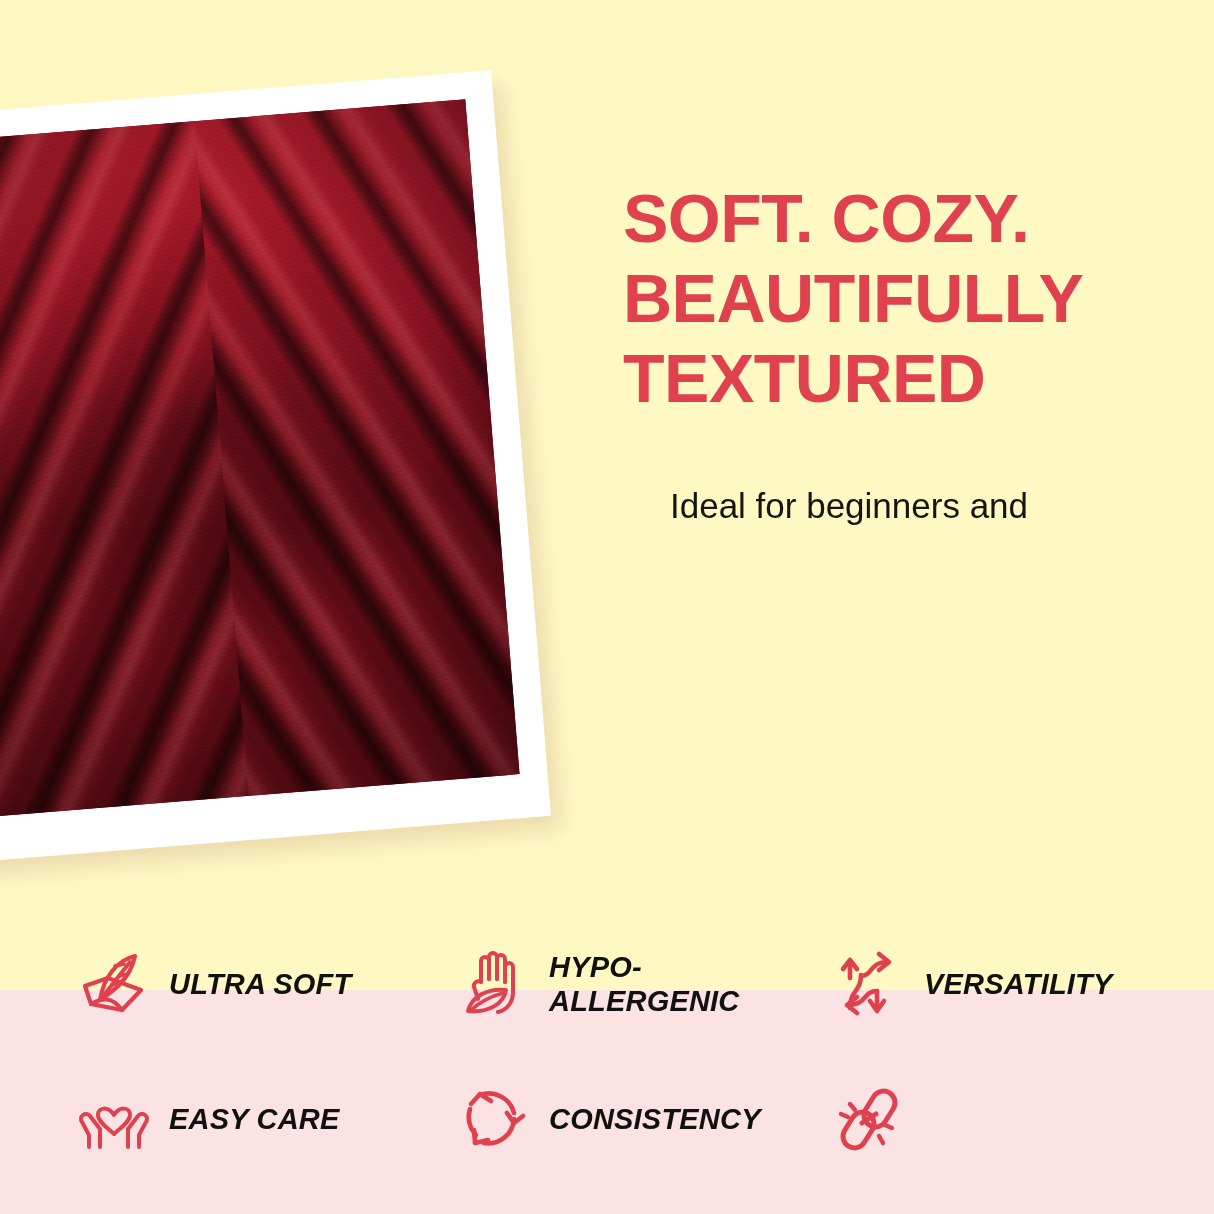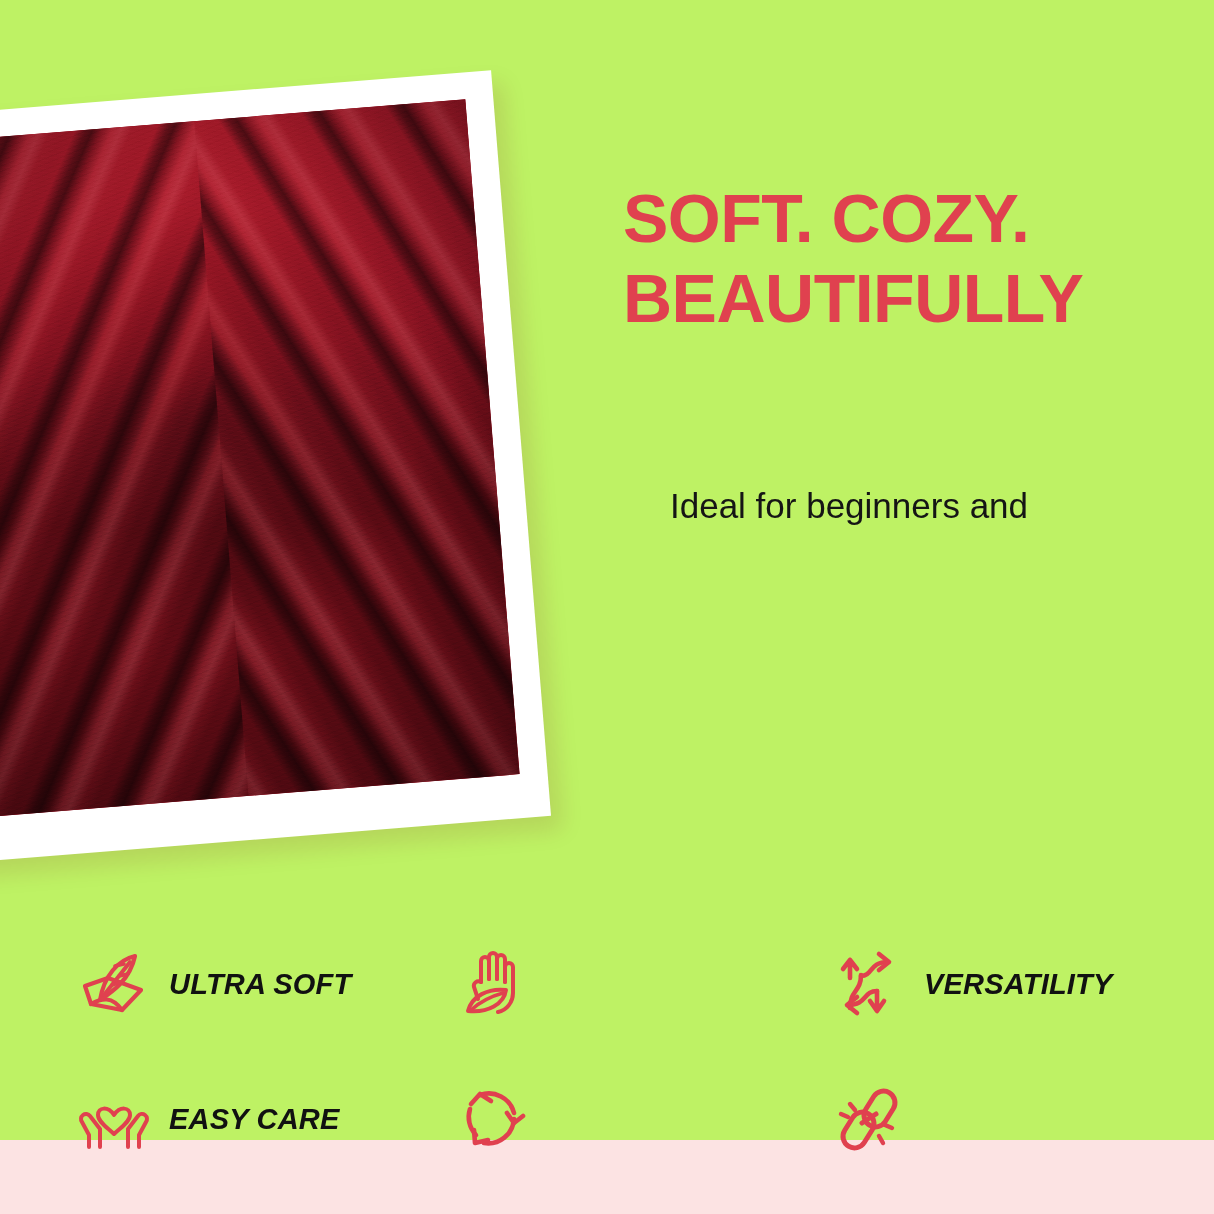--- a/index.html
+++ b/index.html
@@ -4,22 +4,22 @@
 <style>
   * { margin:0; padding:0; box-sizing:border-box; }
   html,body{
     width:1214px; height:1214px;
     background:#FCE3E3;
     font-family:"Liberation Sans", sans-serif;
     overflow:hidden;
   }
   #stage{
     position:relative;
-    width:1214px; height:1140px;
-    background:#bef264;
+    width:1214px; height:990px;
+    background:#fef9c3;
   }
 
   
   #photo-card{
     position:absolute;
     left:-78px; top:93px;
     width:600px; height:748px;
     background:#FFFFFF;
     transform:rotate(-4.6deg);
     transform-origin:50% 50%;
@@ -155,20 +155,21 @@
       <div class="yarn-strandsL"></div>
       <div class="yarn-strands2"></div>
       <div class="yarn-fuzz"></div>
       <div class="yarn-vignette"></div>
     </div>
   </div>
 
   <div id="headline">
     <div class="hl-line">SOFT. COZY.</div>
     <div class="hl-line">BEAUTIFULLY</div>
+    <div class="hl-line">TEXTURED</div>
   </div>
 
   <div id="subhead">
     <div class="sub-line">Ideal for beginners and</div>
   </div>
 
   <div id="features">
 
     <div class="feature">
       <svg class="ficon" viewBox="0 0 72 72" fill="none">
@@ -186,20 +187,22 @@
     <div class="feature">
       <svg class="ficon" viewBox="0 0 72 72" fill="none">
         <path d="M23 34 V13 a4 4 0 0 1 8 0 V31" stroke="#E0414F" stroke-width="4" stroke-linecap="round" fill="none"></path>
         <path d="M31 31 V9 a4 4 0 0 1 8 0 V31" stroke="#E0414F" stroke-width="4" stroke-linecap="round" fill="none"></path>
         <path d="M39 31 V11 a4 4 0 0 1 8 0 V34" stroke="#E0414F" stroke-width="4" stroke-linecap="round" fill="none"></path>
         <path d="M47 34 V19 a4 4 0 0 1 8 0 V45 c0 9-6 17-15 19" stroke="#E0414F" stroke-width="4" stroke-linecap="round" fill="none"></path>
         <path d="M23 34 c-4-2-8 1-7 5 l4 12" stroke="#E0414F" stroke-width="4" stroke-linecap="round" fill="none"></path>
         <path d="M10 63 C14 48 30 40 48 42 C46 56 30 65 10 63 Z" stroke="#E0414F" stroke-width="4" stroke-linejoin="round" fill="none"></path>
         <path d="M13 62 C24 52 34 48 45 45" stroke="#E0414F" stroke-width="3.6" stroke-linecap="round" fill="none"></path>
       </svg>
+      <div class="flabel">HYPO-
+ALLERGENIC</div>
     </div>
 
     <div class="feature">
       <svg class="ficon" viewBox="0 0 72 72" fill="none">
         <path d="M17 60 C17 42 28 44 28 27" stroke="#E0414F" stroke-width="4.6" stroke-linecap="round" fill="none"></path>
         <path d="M17 12 L17 30 M17 12 L10 21 M17 12 L24 21" stroke="#E0414F" stroke-width="4.6" stroke-linecap="round" stroke-linejoin="round" fill="none"></path>
         <path d="M17 30 C17 44 28 42 28 27" stroke="#E0414F" stroke-width="4.6" stroke-linecap="round" fill="none" opacity="0"></path>
         <path d="M55 14 C36 14 40 28 28 28" stroke="#E0414F" stroke-width="4.6" stroke-linecap="round" fill="none"></path>
         <path d="M46 6 L56 14 L46 22" stroke="#E0414F" stroke-width="4.6" stroke-linecap="round" stroke-linejoin="round" fill="none"></path>
         <path d="M15 57 C34 57 30 43 44 43" stroke="#E0414F" stroke-width="4.6" stroke-linecap="round" fill="none"></path>
@@ -220,20 +223,21 @@
 
     <div class="feature">
       <svg class="ficon" viewBox="0 0 72 72" fill="none">
         <path d="M22 12 A26 26 0 0 1 56 30" stroke="#E0414F" stroke-width="4.6" stroke-linecap="round" fill="none"></path>
         <path d="M13 21 L22 11 L33 18" stroke="#E0414F" stroke-width="4.6" stroke-linecap="round" stroke-linejoin="round" fill="none"></path>
         <path d="M56 36 A26 26 0 0 1 26 60" stroke="#E0414F" stroke-width="4.6" stroke-linecap="round" fill="none"></path>
         <path d="M49 30 L56 40 L65 33" stroke="#E0414F" stroke-width="4.6" stroke-linecap="round" stroke-linejoin="round" fill="none"></path>
         <path d="M18 52 A26 26 0 0 1 12 26" stroke="#E0414F" stroke-width="4.6" stroke-linecap="round" fill="none"></path>
         <path d="M30 57 L17 60 L16 47" stroke="#E0414F" stroke-width="4.6" stroke-linecap="round" stroke-linejoin="round" fill="none"></path>
       </svg>
+      <div class="flabel">CONSISTENCY</div>
     </div>
 
     <div class="feature">
       <svg class="ficon" viewBox="0 0 72 72" fill="none">
         <rect x="35" y="7" width="23" height="38" rx="11.5" transform="rotate(32 46.5 26)" stroke="#E0414F" stroke-width="5" fill="none"></rect>
         <rect x="14" y="28" width="23" height="38" rx="11.5" transform="rotate(32 25.5 47)" stroke="#E0414F" stroke-width="5" fill="none"></rect>
         <path d="M29 40 L43 31" stroke="#E0414F" stroke-width="5" stroke-linecap="round"></path>
         <path d="M17 21 L22 27" stroke="#E0414F" stroke-width="4.4" stroke-linecap="round"></path>
         <path d="M8 31 L15 34" stroke="#E0414F" stroke-width="4.4" stroke-linecap="round"></path>
         <path d="M52 42 L59 45" stroke="#E0414F" stroke-width="4.4" stroke-linecap="round"></path>

